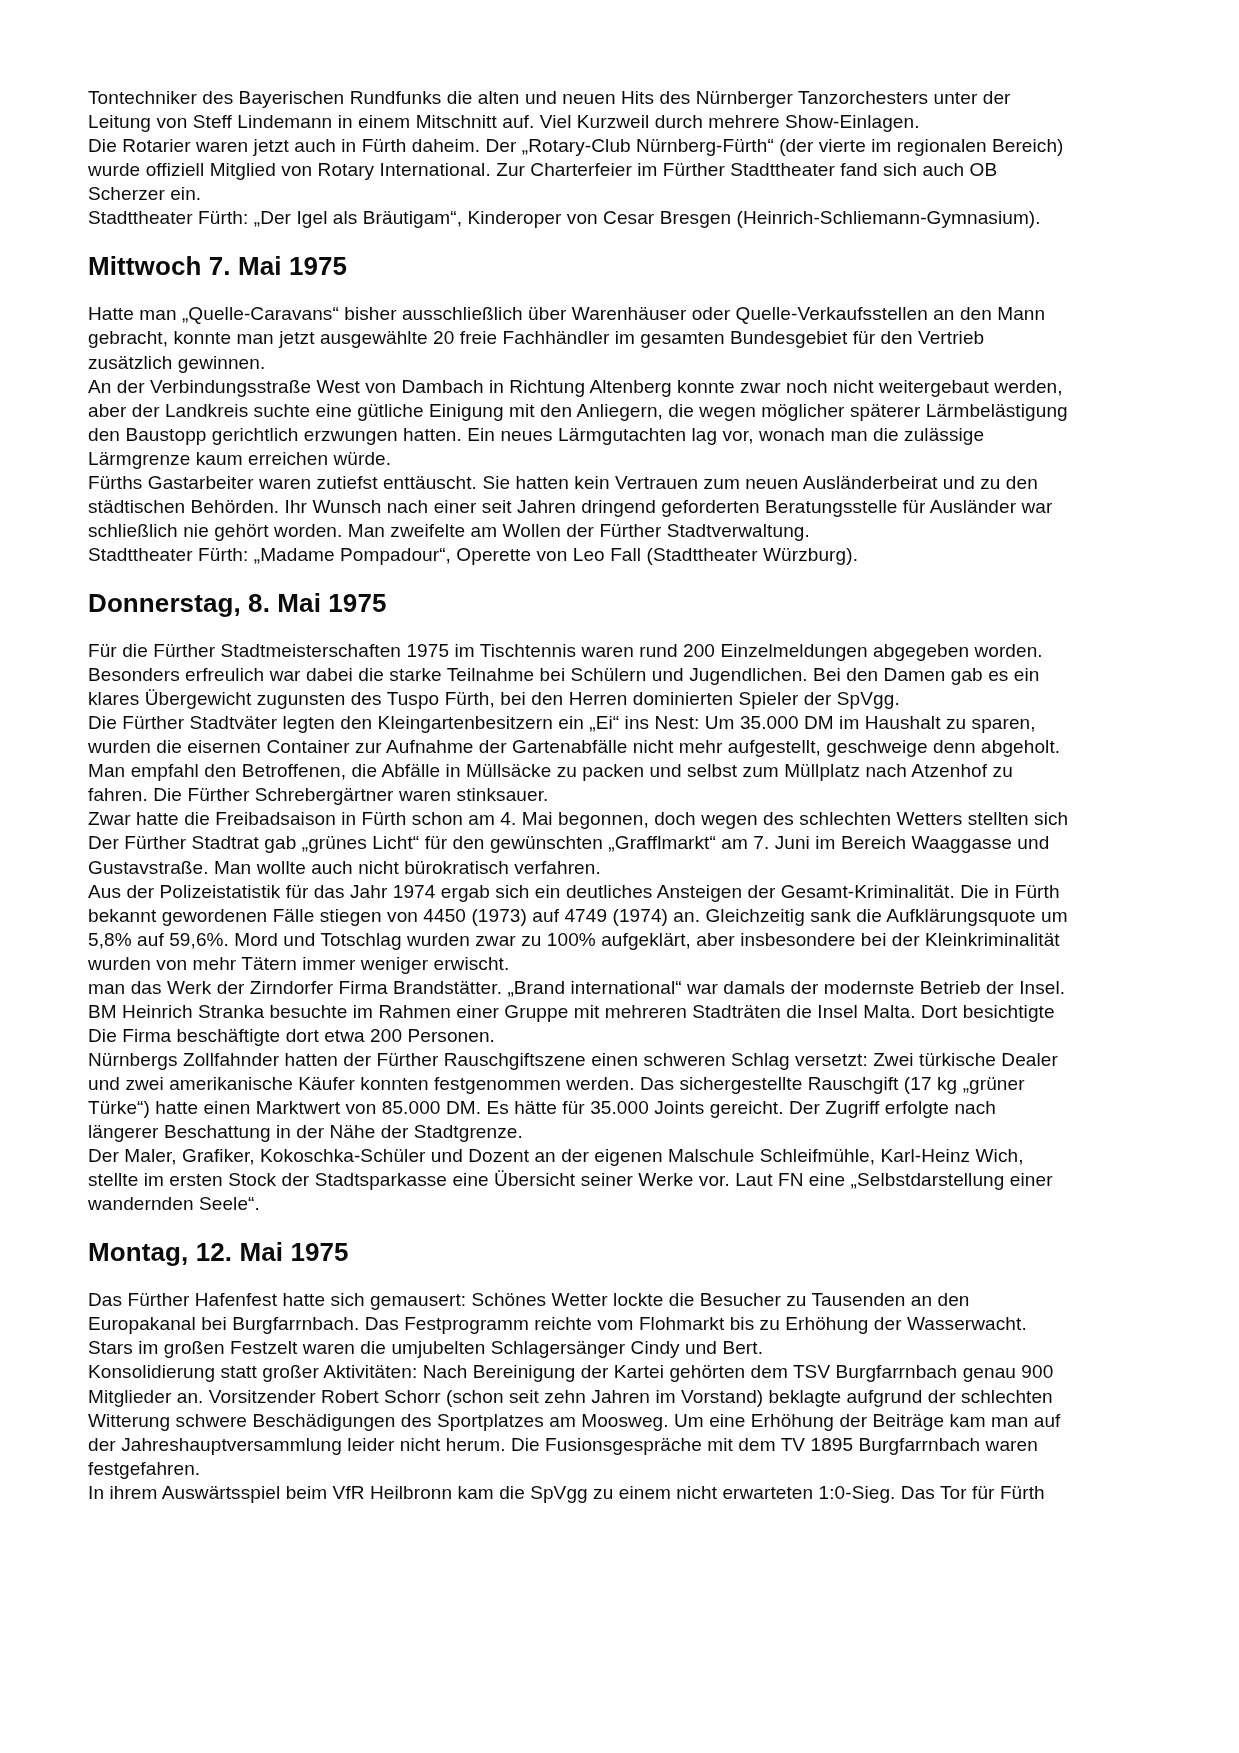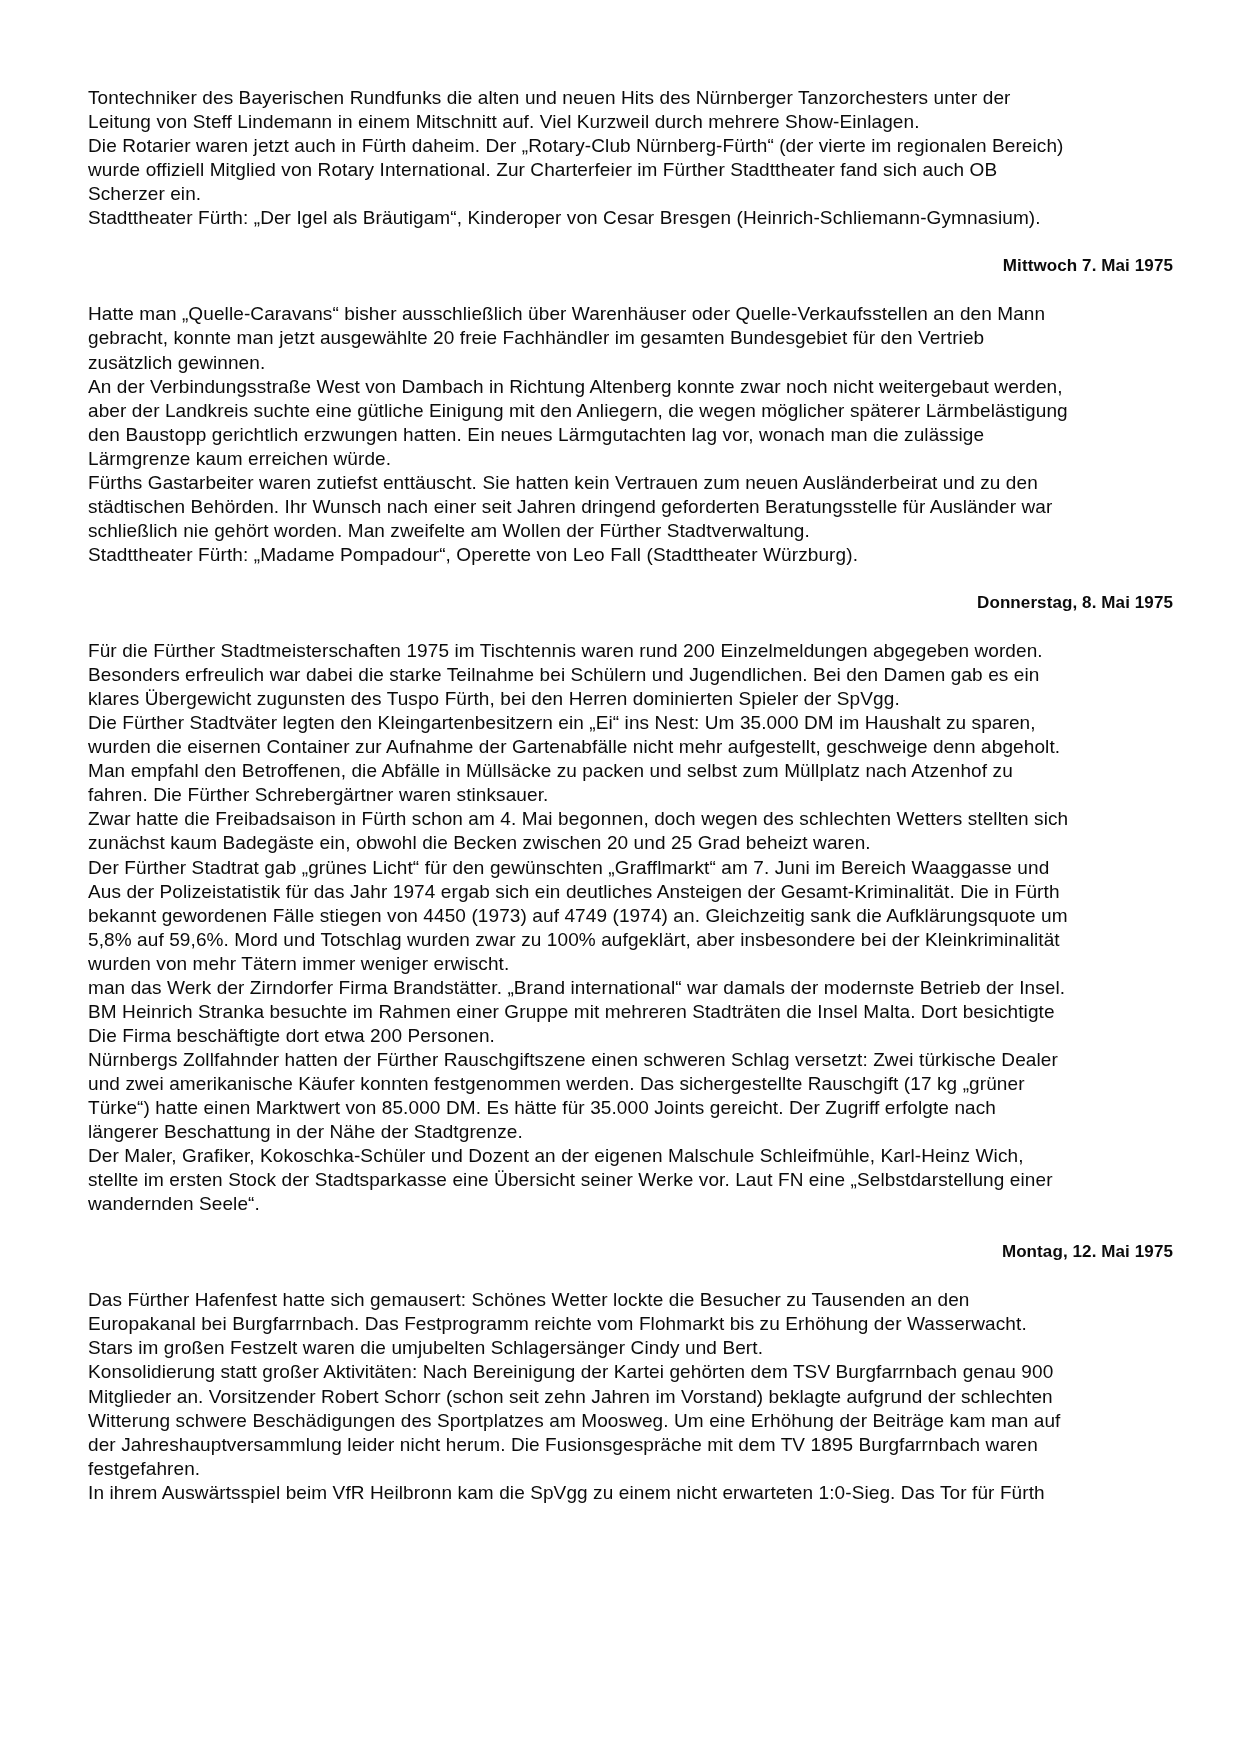--- a/index.html
+++ b/index.html
@@ -18,25 +18,24 @@
     font-family:"Liberation Sans", sans-serif;
     font-size:19px;
     line-height:24.05px;
     color:#0b0b0b;
     letter-spacing:0.1px;
   }
   .para { margin:0; }
   .line { white-space:pre; }
   .heading {
     font-weight:bold;
-    font-size:17px;
+    font-size:26px;
     line-height:24.05px;
     margin:24.05px 0;
     white-space:pre;
-    text-align:right;
   }
   .page-number {
     position:absolute;
     left:0;
     top:1688px;
     width:1239px;
     text-align:center;
     font-family:"Liberation Serif", serif;
     font-size:30px;
     line-height:30px;
@@ -83,24 +82,24 @@
         <div class="line">klares Übergewicht zugunsten des Tuspo Fürth, bei den Herren dominierten Spieler der SpVgg.</div>
       </div>
       <div class="para">
         <div class="line">Die Fürther Stadtväter legten den Kleingartenbesitzern ein „Ei“ ins Nest: Um 35.000 DM im Haushalt zu sparen,</div>
         <div class="line">wurden die eisernen Container zur Aufnahme der Gartenabfälle nicht mehr aufgestellt, geschweige denn abgeholt.</div>
         <div class="line">Man empfahl den Betroffenen, die Abfälle in Müllsäcke zu packen und selbst zum Müllplatz nach Atzenhof zu</div>
         <div class="line">fahren. Die Fürther Schrebergärtner waren stinksauer.</div>
       </div>
       <div class="para">
         <div class="line">Zwar hatte die Freibadsaison in Fürth schon am 4. Mai begonnen, doch wegen des schlechten Wetters stellten sich</div>
-        <div class="line">zunächst kaum Badegäste ein, obwohl die Becken zwischen 20 und 25 Grad beheizt waren.</div>
       </div>
       <div class="para">
         <div class="line">Der Fürther Stadtrat gab „grünes Licht“ für den gewünschten „Grafflmarkt“ am 7. Juni im Bereich Waaggasse und</div>
+        <div class="line">Gustavstraße. Man wollte auch nicht bürokratisch verfahren.</div>
       </div>
       <div class="para">
         <div class="line">Aus der Polizeistatistik für das Jahr 1974 ergab sich ein deutliches Ansteigen der Gesamt-Kriminalität. Die in Fürth</div>
         <div class="line">bekannt gewordenen Fälle stiegen von 4450 (1973) auf 4749 (1974) an. Gleichzeitig sank die Aufklärungsquote um</div>
         <div class="line">5,8% auf 59,6%. Mord und Totschlag wurden zwar zu 100% aufgeklärt, aber insbesondere bei der Kleinkriminalität</div>
         <div class="line">wurden von mehr Tätern immer weniger erwischt.</div>
       </div>
       <div class="para">
         <div class="line">man das Werk der Zirndorfer Firma Brandstätter. „Brand international“ war damals der modernste Betrieb der Insel.</div>
         <div class="line">BM Heinrich Stranka besuchte im Rahmen einer Gruppe mit mehreren Stadträten die Insel Malta. Dort besichtigte</div>

